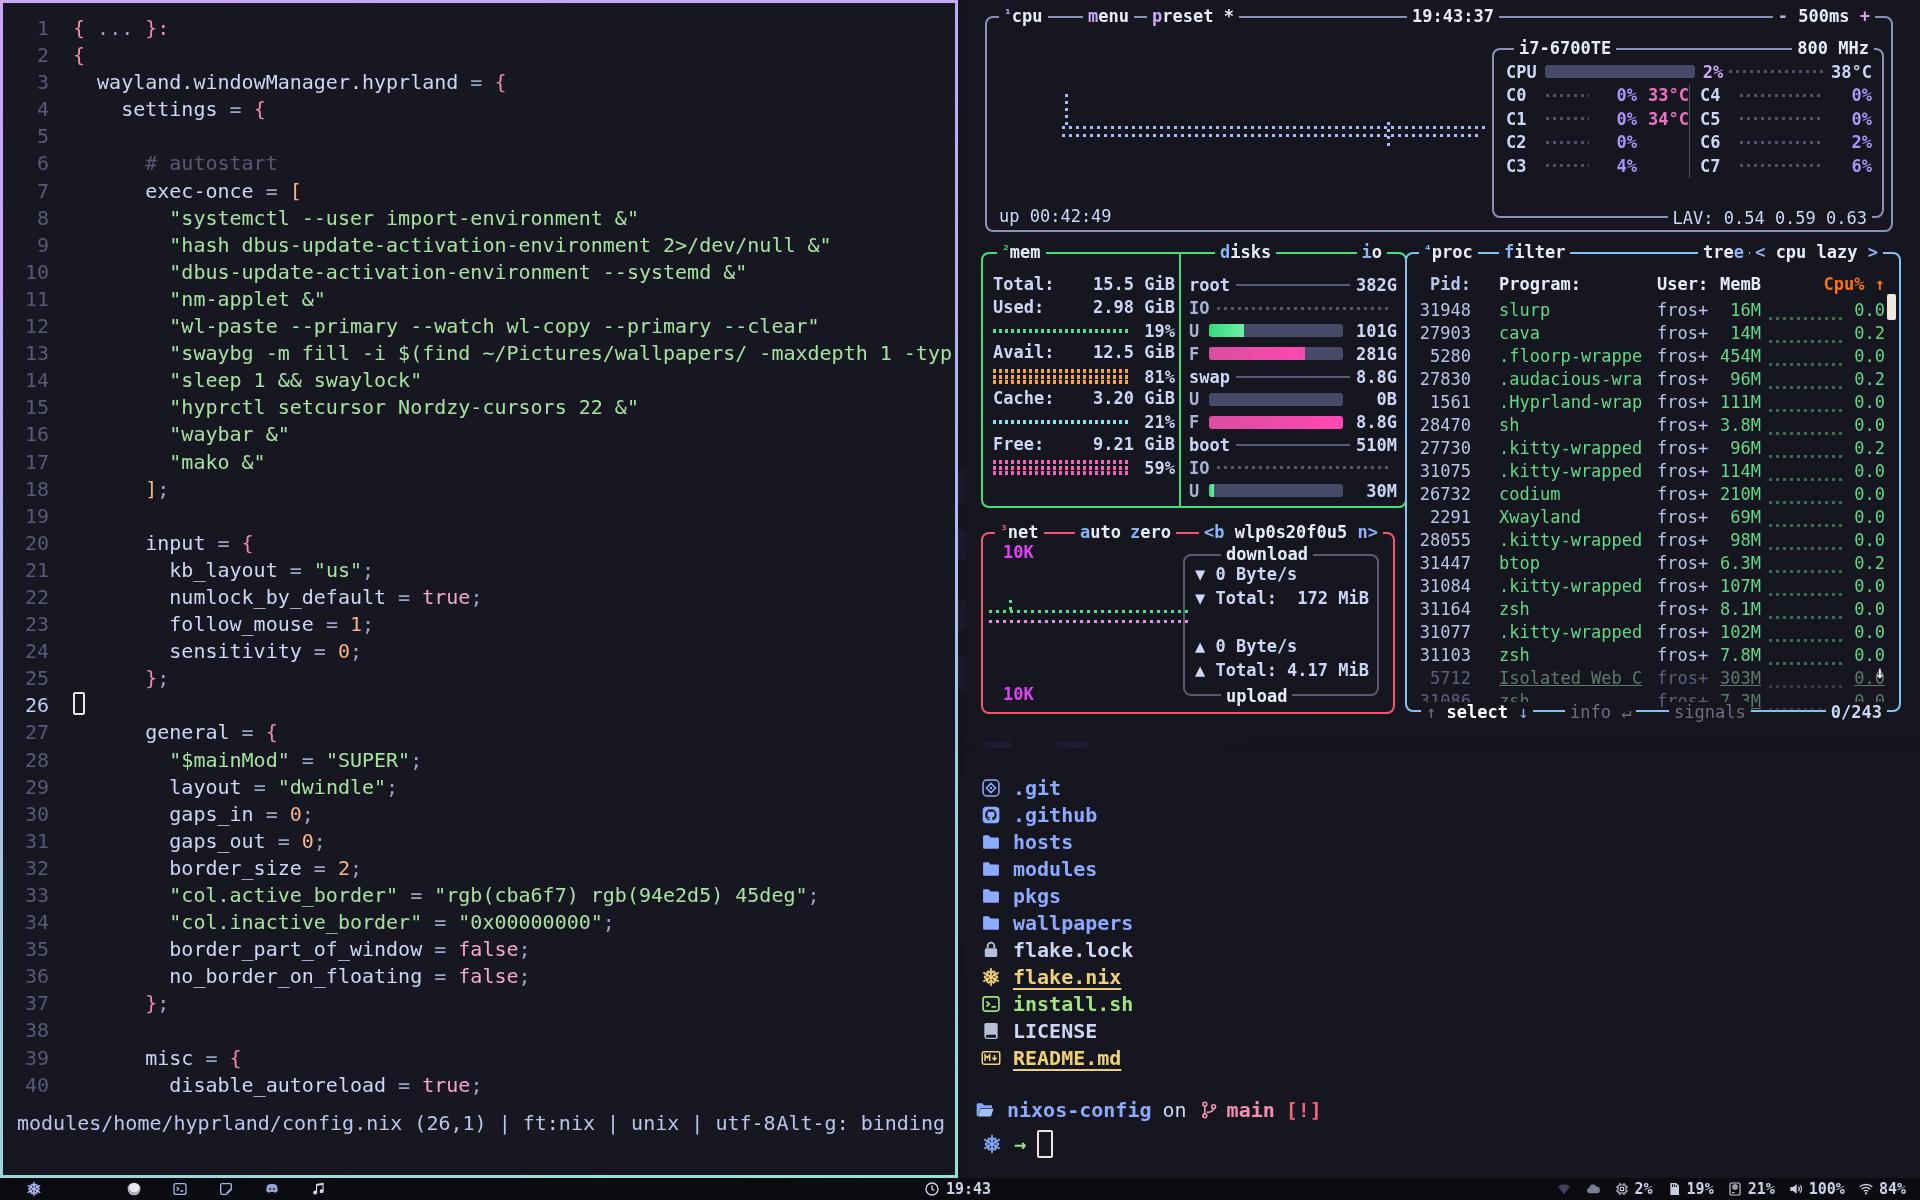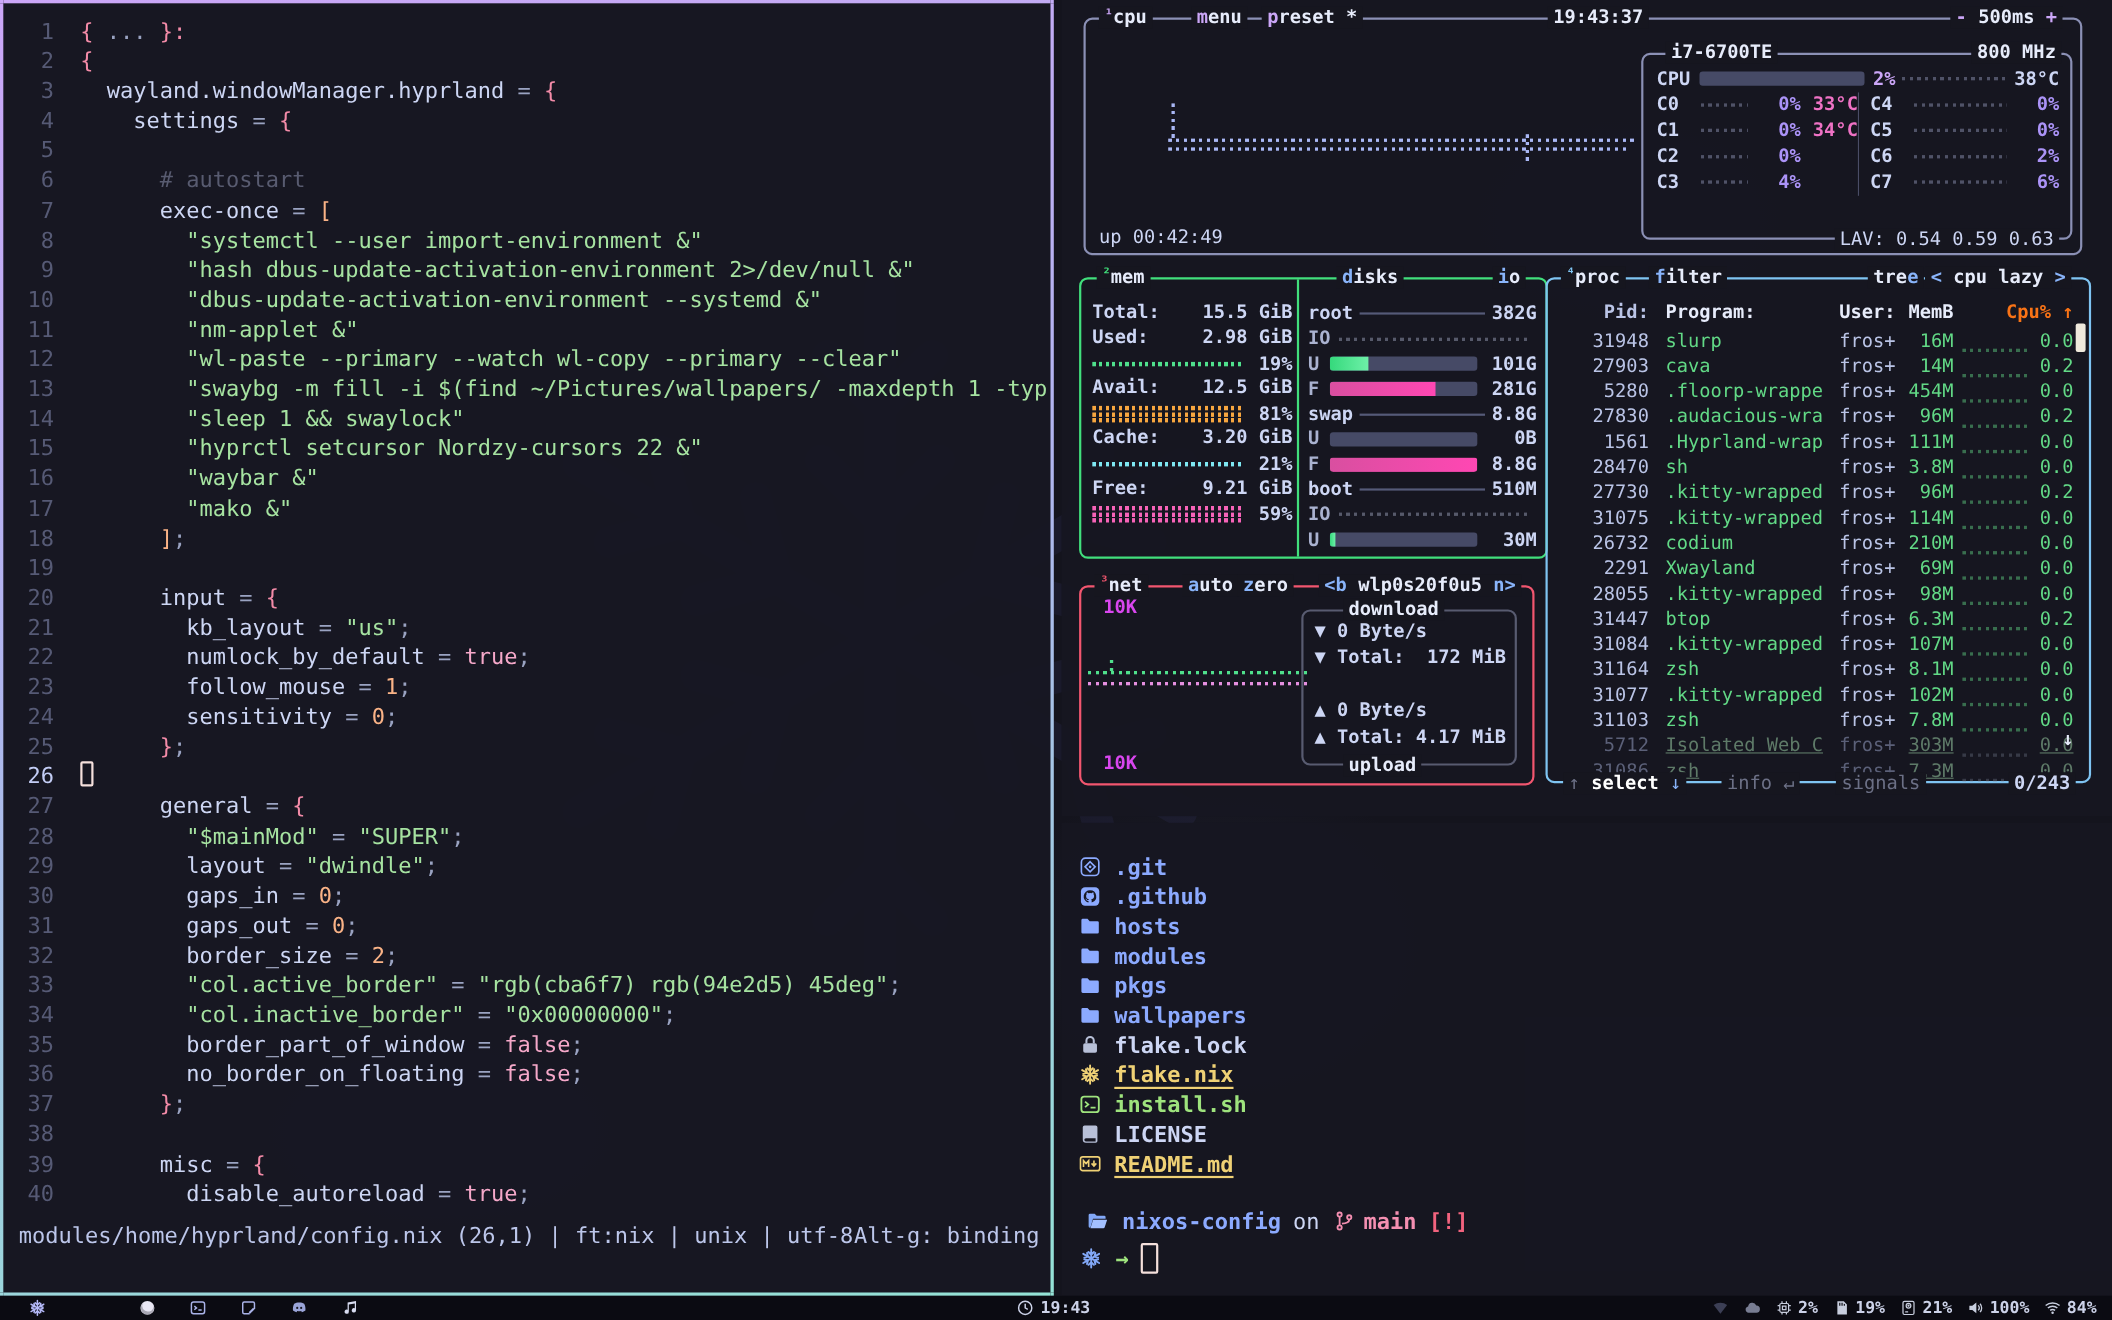--- a/index.html
+++ b/index.html
@@ -79,25 +79,25 @@
   .fill-pink  { background:linear-gradient(90deg,#d94fa0,#ff47b3); }
   .dval { width:54px; text-align:right; font-weight:bold; }
   .diorow { display:flex; align-items:center; height:22.8px; color:#aab2d0; }
 
   #net-box { left:16px; top:532px; width:414px; height:182px; border-color:#f2566f; }
   #net-inner { position:absolute; right:14px; top:20px; width:196px; height:142px;
     border:2px solid #585b70; border-radius:8px; padding:8px 0 0 10px; font-weight:bold; }
   .netrow { height:24px; white-space:pre; }
   .scale10k { position:absolute; left:20px; color:#d946ef; font-weight:bold; }
 
-  #proc-box { left:440px; top:252px; width:496px; height:460px; border-color:#7fc4f2;padding-left:28px; }
+  #proc-box { left:440px; top:252px; width:496px; height:460px; border-color:#7fc4f2; }
   #proc-head { display:flex; padding:20px 14px 0 8px; font-weight:bold; height:43px; }
   .prow { display:flex; align-items:flex-end; height:23px; padding:0 14px 0 8px; }
   .p-pid { width:56px; text-align:right; color:#bac4e6; }
-  .p-prog { width:158px; margin-left:15px; color:#62d986; overflow:hidden; white-space:nowrap; }
+  .p-prog { width:158px; margin-left:28px; color:#62d986; overflow:hidden; white-space:nowrap; }
   .p-user { width:58px; color:#bac4e6; }
   .p-mem { width:46px; text-align:right; color:#62d986; }
   .p-dots { flex:1; height:3px; margin:0 8px;
     background-image:repeating-linear-gradient(90deg,rgba(98,217,134,.45) 0 3px,transparent 3px 7px); }
   .p-cpu { width:34px; text-align:right; color:#62d986; }
   .prow.dim .p-pid,.prow.dim .p-user { color:#5b6078; }
   .prow.dim .p-prog,.prow.dim .p-mem,.prow.dim .p-cpu { color:#5e7a68;text-decoration:underline; }
   .prow.dim .p-dots { background-image:repeating-linear-gradient(90deg,rgba(130,140,160,.3) 0 3px,transparent 3px 7px); }
   #proc-scrollthumb { position:absolute; right:3px; top:40px; width:9px; height:26px;
     background:#efe9dc; border-radius:2px; }
@@ -105,21 +105,21 @@
   .graytxt { color:#6c7086; }
 
   
   #term-window { font-size:20px; font-weight:bold; color:#cdd6f4; }
   #file-list { position:absolute; top:26px; left:16px; }
   .frow { display:flex; align-items:center; height:27px; }
   .ficon { width:22px; height:20px; margin-right:10px; display:flex; align-items:center; }
   .ficon svg { width:20px; height:20px; }
   .fname.blue{color:#8caaff} .fname.white{color:#cdd6f4} .fname.yellow{color:#efd175}
   .fname.green{color:#9ee37d} .fname.u{text-decoration:underline; text-underline-offset:4px;}
-  #prompt1 { position:absolute; left:22px; top:350px; display:flex; align-items:center; gap:11px; }
+  #prompt1 { position:absolute; left:9px; top:350px; display:flex; align-items:center; gap:11px; }
   #prompt2 { position:absolute; left:16px; top:382px; display:flex; align-items:center; gap:11px; }
   .picon svg { width:22px; height:20px; display:block; }
   .tcursor { width:16px; height:28px; border:2px solid #f5e0dc; border-radius:2px; }
 
   
   #taskbar { position:absolute; left:0; top:1178px; width:1920px; height:22px; background:#0b0b12;
     display:flex; align-items:center; font-size:15px; color:#ccd2e8; }
   .tb-icon { display:flex; align-items:center; justify-content:center; }
   .tb-icon svg { width:16px; height:16px; }
   #tb-left { display:flex; align-items:center; gap:28px; padding-left:26px; }

